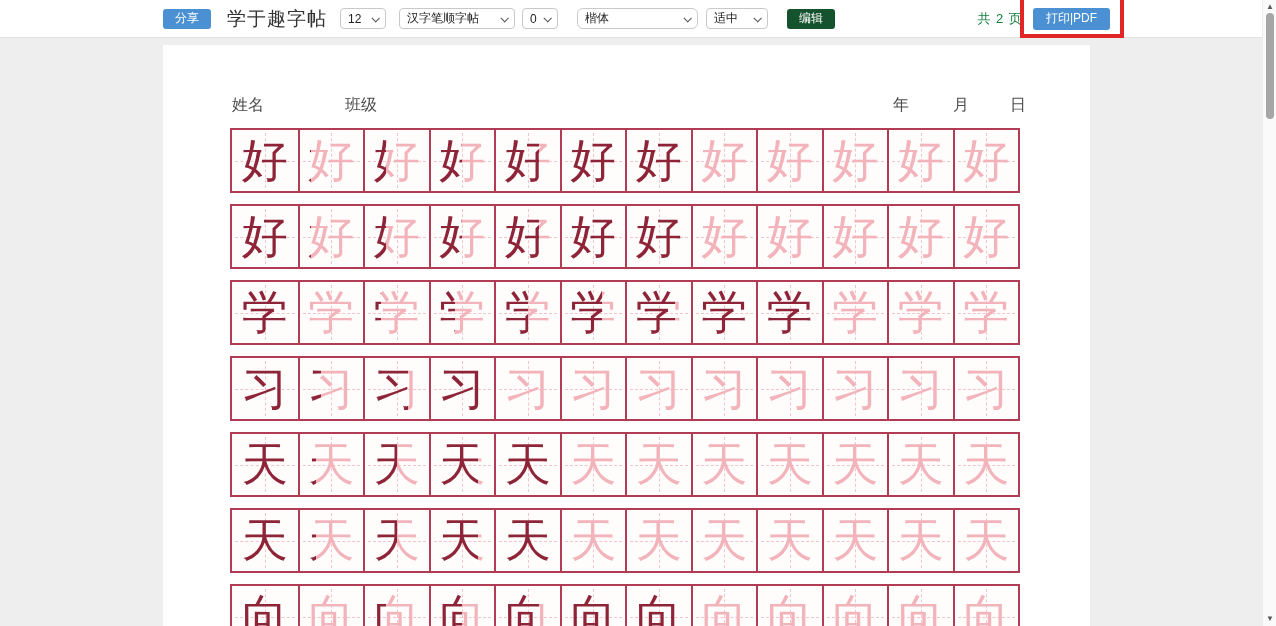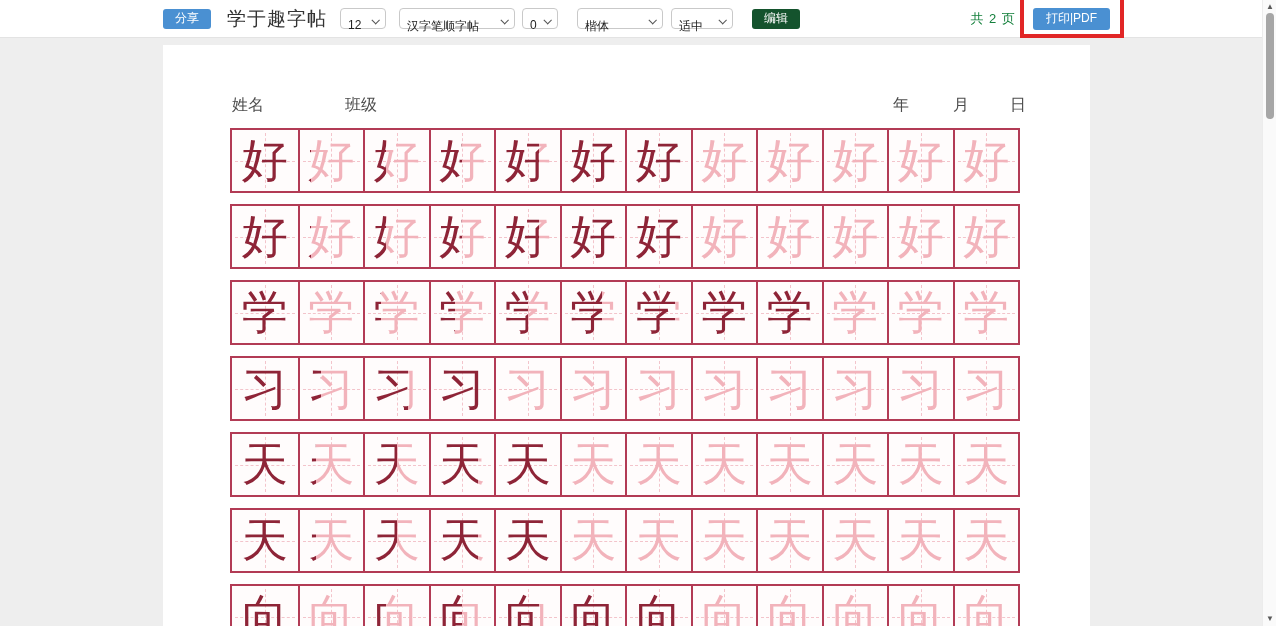--- a/index.html
+++ b/index.html
@@ -17,30 +17,30 @@
   .btn {
     border:none; border-radius:3px; color:#fff; font-size:12px;
     font-family:"Liberation Sans", sans-serif; cursor:pointer;
     display:inline-flex; align-items:center; justify-content:center;
   }
   .btn.sm { height:20px; padding:0 12px;font-family:Liberation Serif, serif; }
   .btn.md { height:22px; padding:0 13px; }
   .site { margin-left:16px; font-size:19px; color:#333; letter-spacing:1px; }
   .sel {
     height:21px; background:#fff; border:1px solid #c9c9c9; border-radius:4px;
-    display:inline-flex; align-items:flex-start; justify-content:space-between;
+    display:inline-flex; align-items:center; justify-content:space-between;
     padding:9px 7px; font-size:12px; color:#222; cursor:pointer;
   }
   .chev {
     width:6px; height:6px; border-right:1.4px solid #555; border-bottom:1.4px solid #555;
     transform:rotate(45deg) translateY(-1px); margin-left:7px; flex:none;
   }
   .spacer { flex:1; }
   .pages { font-size:13px; color:#15803d; letter-spacing:1px; }
-  .print-wrap { position:relative; margin-left:17px;border-radius:7px; }
+  .print-wrap { position:relative; margin-left:10px;border-radius:7px; }
   .red-box {
     position:absolute; left:-13px; top:-16px; width:104px; height:46px;
     border:4px solid #e12626; pointer-events:none;
   }
   
   .canvas { position:absolute; top:39px; left:0; width:1262px; height:587px; overflow:hidden; }
   .paper { position:absolute; left:163px; top:6px; width:927px; height:660px; background:#ffffff; }
   .sheet-label { position:absolute; top:50px; font-size:16px; color:#4d4d4d; }
   
   #grid { position:absolute; left:67px; top:83px; width:790px; }
@@ -84,21 +84,21 @@
       <span class="chev"></span>
     </div>
     <div class="sel" style="margin-left:13px; width:116px;">
       <span>汉字笔顺字帖</span>
       <span class="chev"></span>
     </div>
     <div class="sel" style="margin-left:7px; width:36px;">
       <span>0</span>
       <span class="chev"></span>
     </div>
-    <div class="sel" style="margin-left:19px; width:86px;">
+    <div class="sel" style="margin-left:19px; width:121px;border-radius:6px;">
       <span>楷体</span>
       <span class="chev"></span>
     </div>
     <div class="sel" style="margin-left:8px; width:62px;">
       <span>适中</span>
       <span class="chev"></span>
     </div>
     <button class="btn sm" style="margin-left:19px; background:#14532d;">编辑</button>
 
     <span class="spacer"></span>

